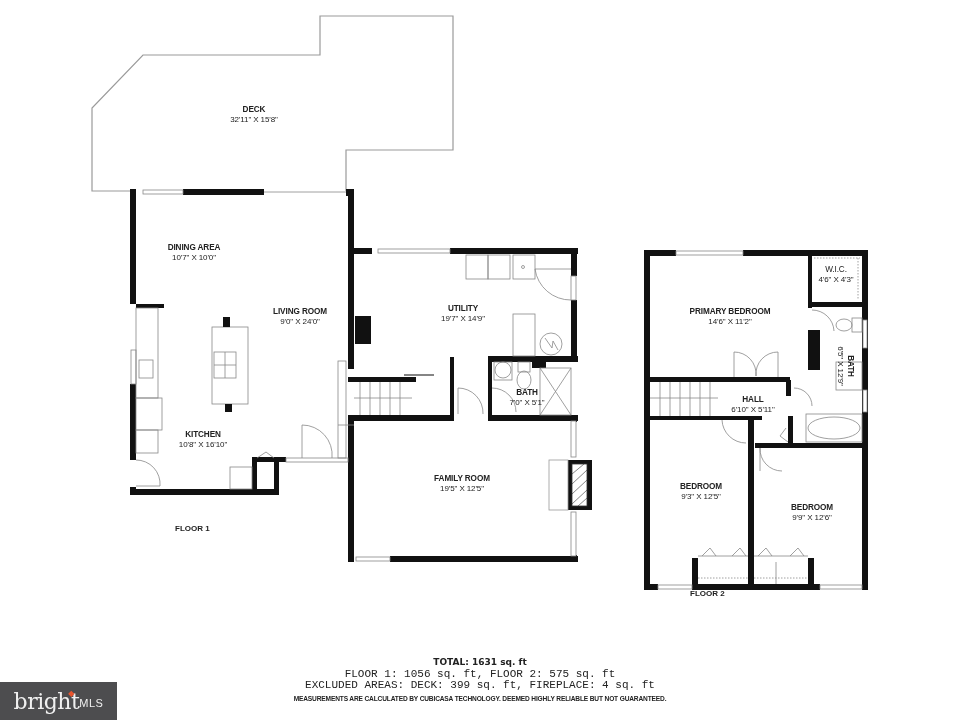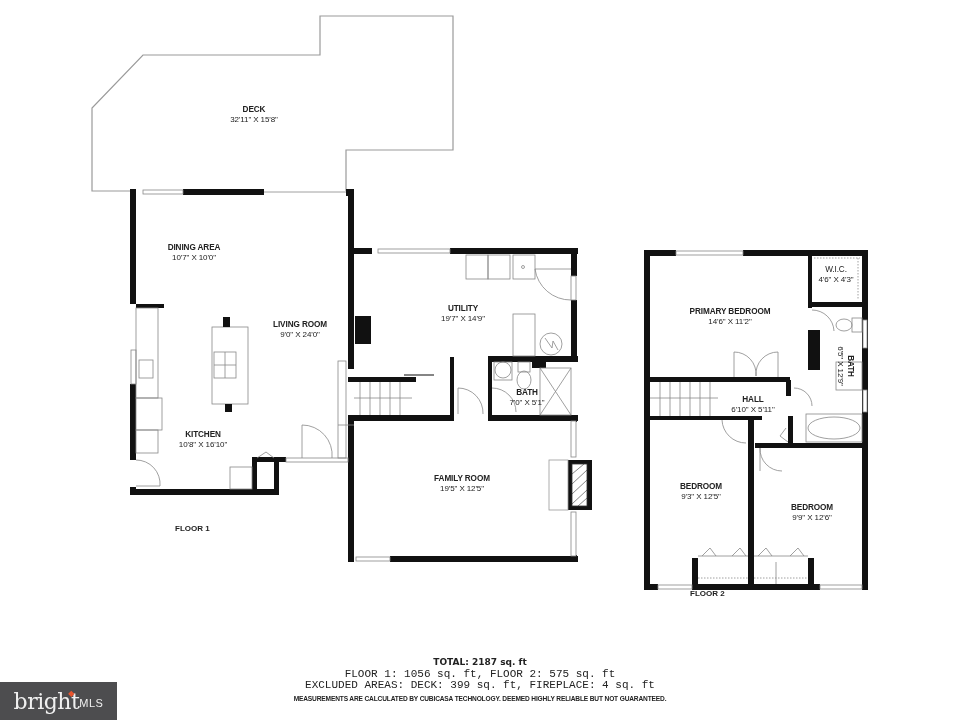--- a/index.html
+++ b/index.html
@@ -228,21 +228,21 @@
 </svg>
 
 <div class="lbl" style="left:254px; top:105px;">
   <span class="nm">DECK</span>
   <span class="dim">32'11" X 15'8"</span>
 </div>
 <div class="lbl" style="left:194px; top:243px;">
   <span class="nm">DINING AREA</span>
   <span class="dim">10'7" X 10'0"</span>
 </div>
-<div class="lbl" style="left:300px; top:320px;">
+<div class="lbl" style="left:300px; top:307px;">
   <span class="nm">LIVING ROOM</span>
   <span class="dim">9'0" X 24'0"</span>
 </div>
 <div class="lbl" style="left:203px; top:418px;margin-top:12px;">
   <span class="nm">KITCHEN</span>
   <span class="dim">10'8" X 16'10"</span>
 </div>
 <div class="lbl" style="left:463px; top:304px;">
   <span class="nm">UTILITY</span>
   <span class="dim">19'7" X 14'9"</span>
@@ -277,21 +277,21 @@
   <span class="nm">BEDROOM</span>
   <span class="dim">9'3" X 12'5"</span>
 </div>
 <div class="lbl" style="left:812px; top:503px;">
   <span class="nm">BEDROOM</span>
   <span class="dim">9'9" X 12'6"</span>
 </div>
 <div class="floor-label" style="left:647px; top:589px;">FLOOR 2</div>
 
 <div class="summary">
-  <div class="total">TOTAL: 2187 sq. ft</div>
+  <div class="total">TOTAL: 1631 sq. ft</div>
   <div class="line" style="top:668px;">FLOOR 1: 1056 sq. ft, FLOOR 2: 575 sq. ft</div>
   <div class="line" style="top:679px;">EXCLUDED AREAS: DECK: 399 sq. ft, FIREPLACE: 4 sq. ft</div>
   <div class="disclaimer">MEASUREMENTS ARE CALCULATED BY CUBICASA TECHNOLOGY. DEEMED HIGHLY RELIABLE BUT NOT GUARANTEED.</div>
 </div>
 
 <div class="logo">
   <span class="brand">bright</span>
   <span class="dot">◆</span>
   <span class="mls">MLS</span>
 </div>

